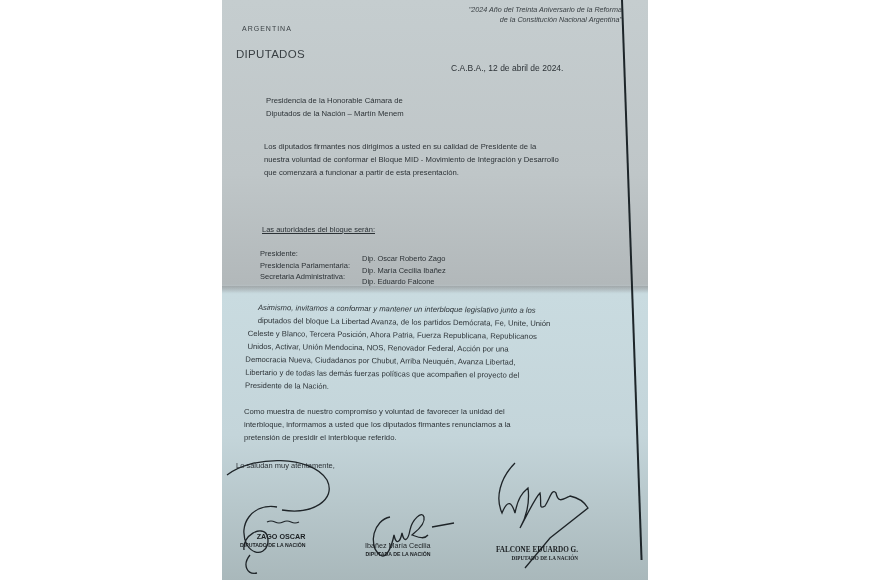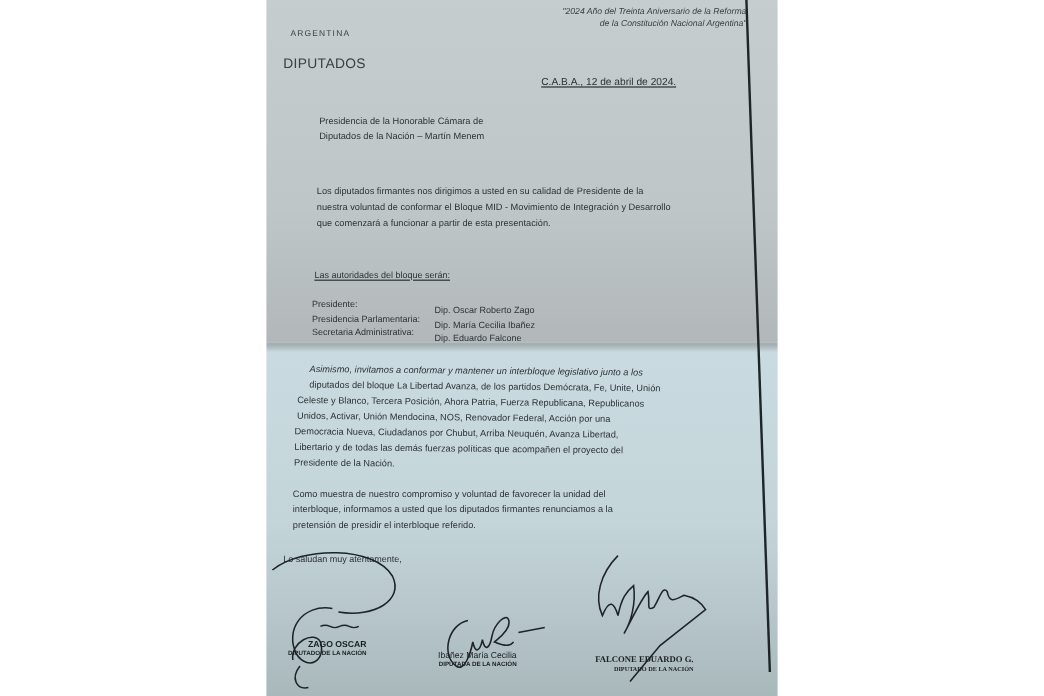--- a/index.html
+++ b/index.html
@@ -8,24 +8,24 @@
     .photo { position:absolute; left:222px; top:0; width:426px; height:580px; overflow:hidden;
              background:linear-gradient(180deg,#c5cdcf 0%,#bfc6c8 30%,#b2b8ba 49%,#c9dbe0 50.5%,#c4d5da 75%,#a9b8bb 100%); }
     .fold-shadow { position:absolute; left:0; top:286px; width:100%; height:8px;
                    background:linear-gradient(180deg,rgba(120,125,128,0.35),rgba(255,255,255,0));}
     .sheet-edge { position:absolute; left:399px; top:0; width:2px; height:560px; background:#1d2529;
                   transform:skewX(2deg); transform-origin:top; }
     .t { position:absolute; white-space:nowrap; color:#2c3236; }
     .logo1 { left:14px; top:12px; font-size:11.5px; letter-spacing:0.3px; color:#3a4044;margin-top:36px; }
     .logo2 { left:20px; top:25px; font-size:7px; letter-spacing:1px; color:#3a4044; }
     .motto { right:26px; top:5px; font-size:7.2px; font-style:italic; text-align:right; line-height:10px; color:#3a4044; }
-    .date { left:229px; top:63px; font-size:8.5px;text-decoration:underline; }
+    .date { left:229px; top:63px; font-size:8.5px; }
     .body-text { font-size:7.7px; line-height:13px; }
     .addr { left:44px; top:94px; }
-    .p1 { left:42px; top:153px; }
+    .p1 { left:42px; top:140px; }
     .auth-intro { left:40px; top:225px; font-size:7.5px;text-decoration:underline; }
     .roles { left:38px; top:248px; font-size:7.5px; line-height:11.5px; }
     .names { left:140px; top:253px; font-size:7.5px; line-height:11.5px; }
     .p2 { left:36px; top:301px; }
     .p3 { left:22px; top:405px; }
     .closing { left:14px; top:461px; font-size:7.5px; }
     .sig-block { position:absolute; text-align:right; font-weight:bold; color:#1b1f22; line-height:8px; }
     .sig-name { font-size:7.2px; display:block; }
     .sig-title { font-size:5.2px; display:block; }
     .sig1 { left:18px; top:533px; }

